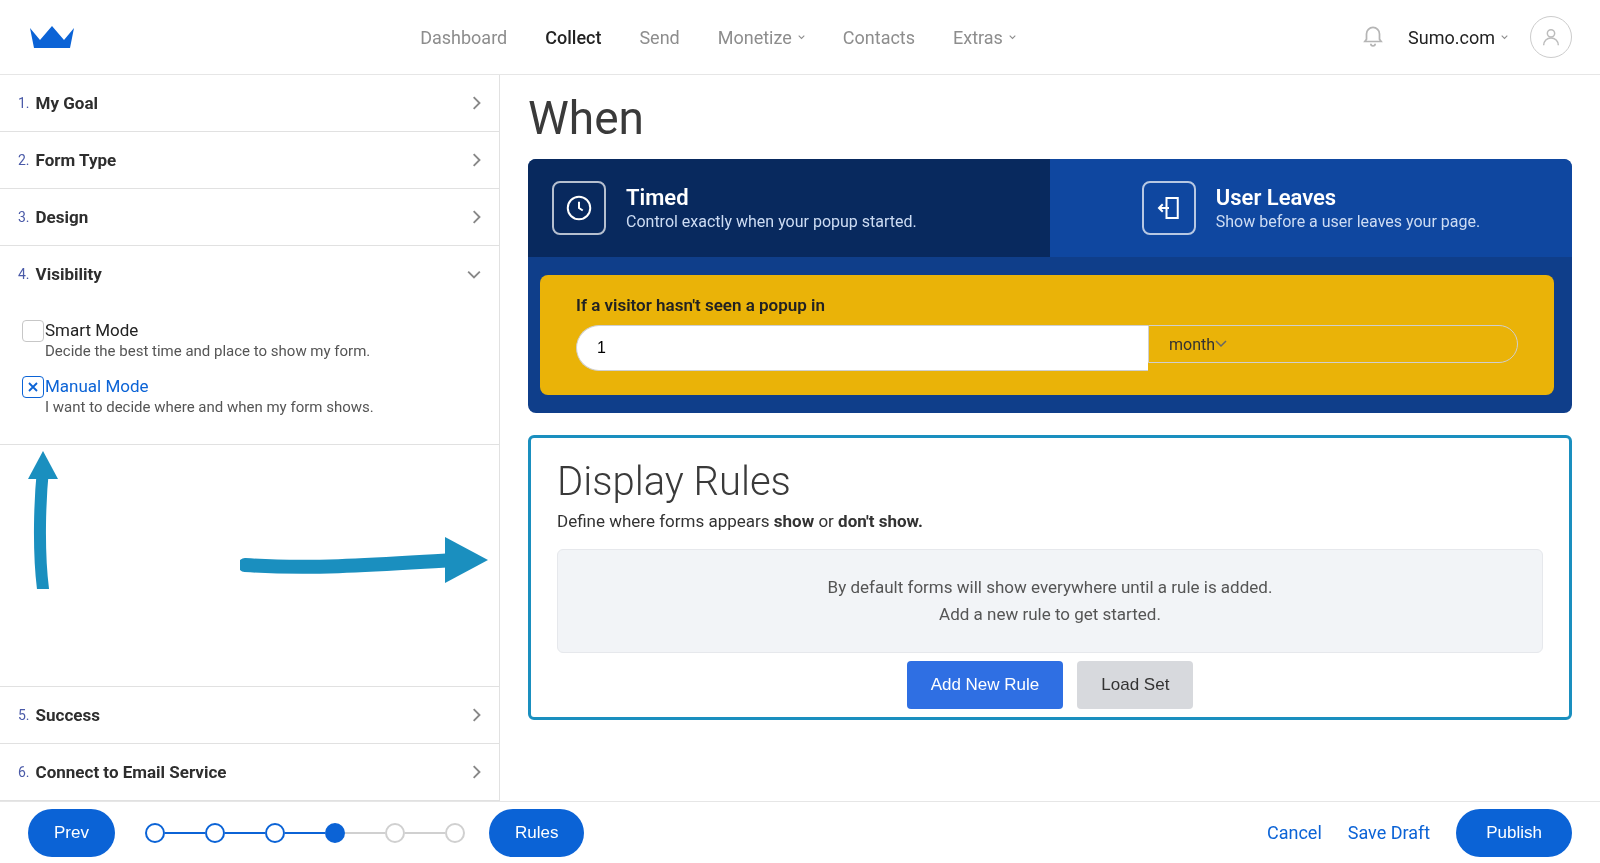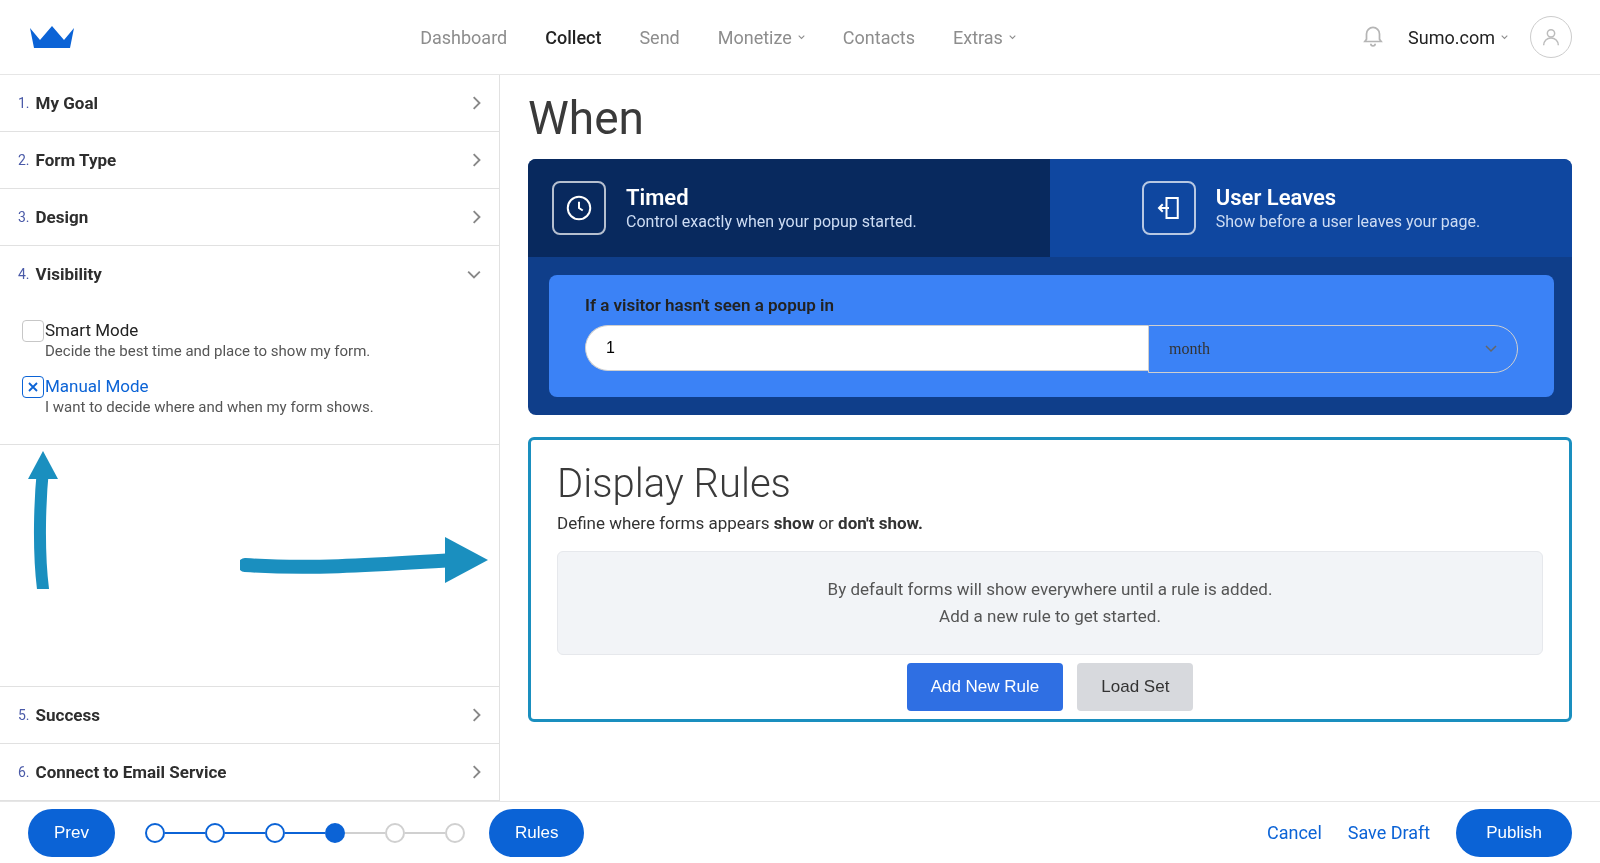--- a/index.html
+++ b/index.html
@@ -36,25 +36,25 @@
   .content { flex:1; padding: 16px 28px 20px 28px; overflow-y:auto; position:relative; }
   .h-when { font-size:46px; font-weight:400; color:#3a3a3a; margin-bottom:14px; }
   .when-box { background:#0f3e8a; border-radius:8px; padding:0 0 18px 0; overflow:hidden; }
   .tab-row { display:flex; }
   .when-tab { flex:1; display:flex; gap:20px; align-items:center; padding:22px 24px; color:#fff; cursor:pointer; }
   .when-tab.dark { background:#08295e; }
   .when-tab.light { background:#0f47a0; border-top-right-radius:8px;justify-content:center; }
   .when-icon-wrap { width:54px; height:54px; border:2px solid rgba(255,255,255,0.7); border-radius:8px; display:flex; align-items:center; justify-content:center; flex-shrink:0; }
   .when-tab-title { font-size:22px; font-weight:600; }
   .when-tab-sub { color:#cddcf3; font-size:16px; margin-top:2px; }
-  .when-form { background:#3b82f6; margin:18px 18px 0 21px; border-radius:8px; padding:20px 36px 24px 36px; }
+  .when-form { background:#eab308; margin:18px 18px 0 12px; border-radius:8px; padding:20px 36px 24px 36px; }
   .when-form-label { font-size:17px; font-weight:600; color:#222; margin-bottom:10px; }
   .when-inputs { display:flex; gap:0; }
   .when-inputs input { flex:1; height:46px; border:1px solid #cfcfcf; border-right:none; border-radius:24px 0 0 24px; padding:0 20px; font-size:16px; outline:none; }
-  .when-inputs .select { width:370px; height:48px; border:1px solid #cfcfcf; border-radius:0 24px 24px 0; display:flex; align-items:center; justify-content:space-between; padding:0 20px; font-size:16px; cursor:pointer;font-family:Liberation Serif, serif; }
+  .when-inputs .select { width:370px; height:38px; border:1px solid #cfcfcf; border-radius:0 24px 24px 0; display:flex; align-items:center; padding:0 20px; font-size:16px; cursor:pointer; }
 
   .display-rules { margin-top:22px; border:3px solid #1a8fbf; border-radius:6px; padding:20px 26px 20px 26px; position:relative; }
   .dr-title { font-size:40px; font-weight:300; color:#3a3a3a; margin-bottom:6px; }
   .dr-sub { font-size:17px; color:#333; margin-bottom:18px; }
   .dr-sub b { font-weight:700; }
   .dr-empty { background:#f2f4f7; border:1px solid #e6e8ec; border-radius:6px; padding:24px 20px 24px 20px; text-align:center; color:#555; font-size:17px; line-height:1.6; }
   .dr-buttons { margin-top:-4px; display:flex; gap:14px; justify-content:center; position:relative; top:12px; }
   .btn { height:48px; padding:0 24px; border:none; border-radius:4px; font-size:17px; cursor:pointer; }
   .btn-primary { background:#2f6fe3; color:#fff; }
   .btn-secondary { background:#d7d9dd; color:#333; }

